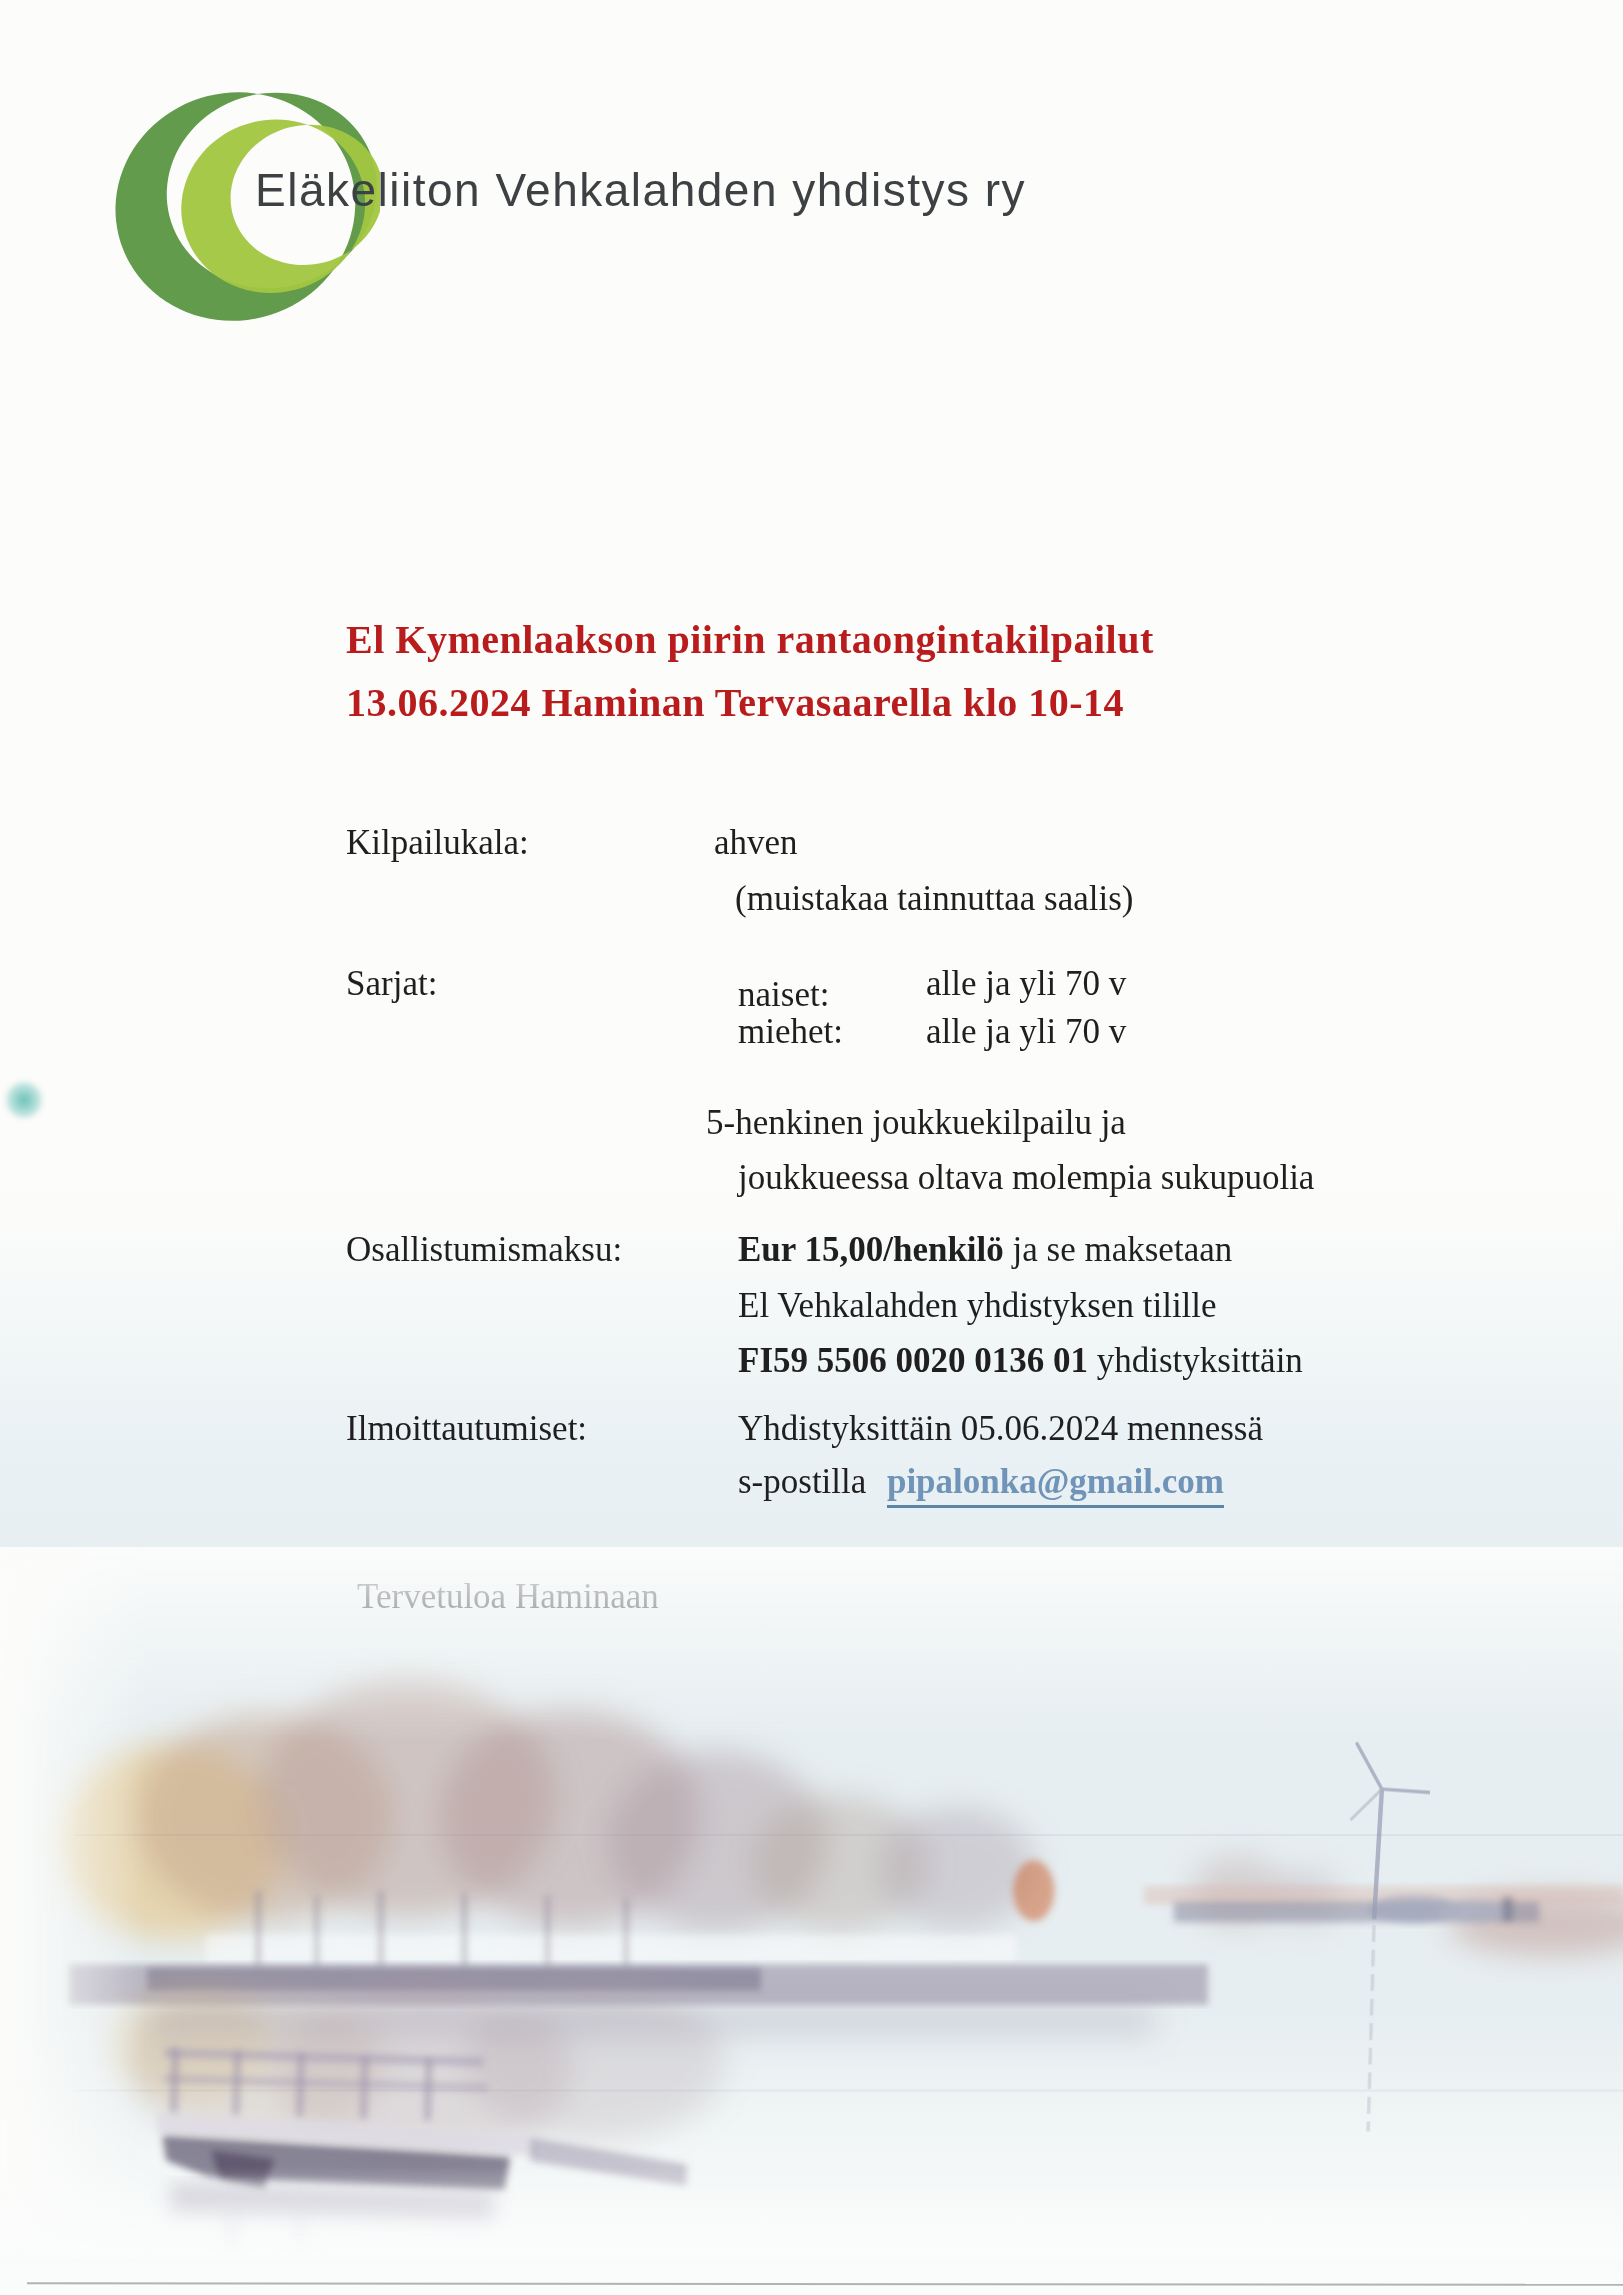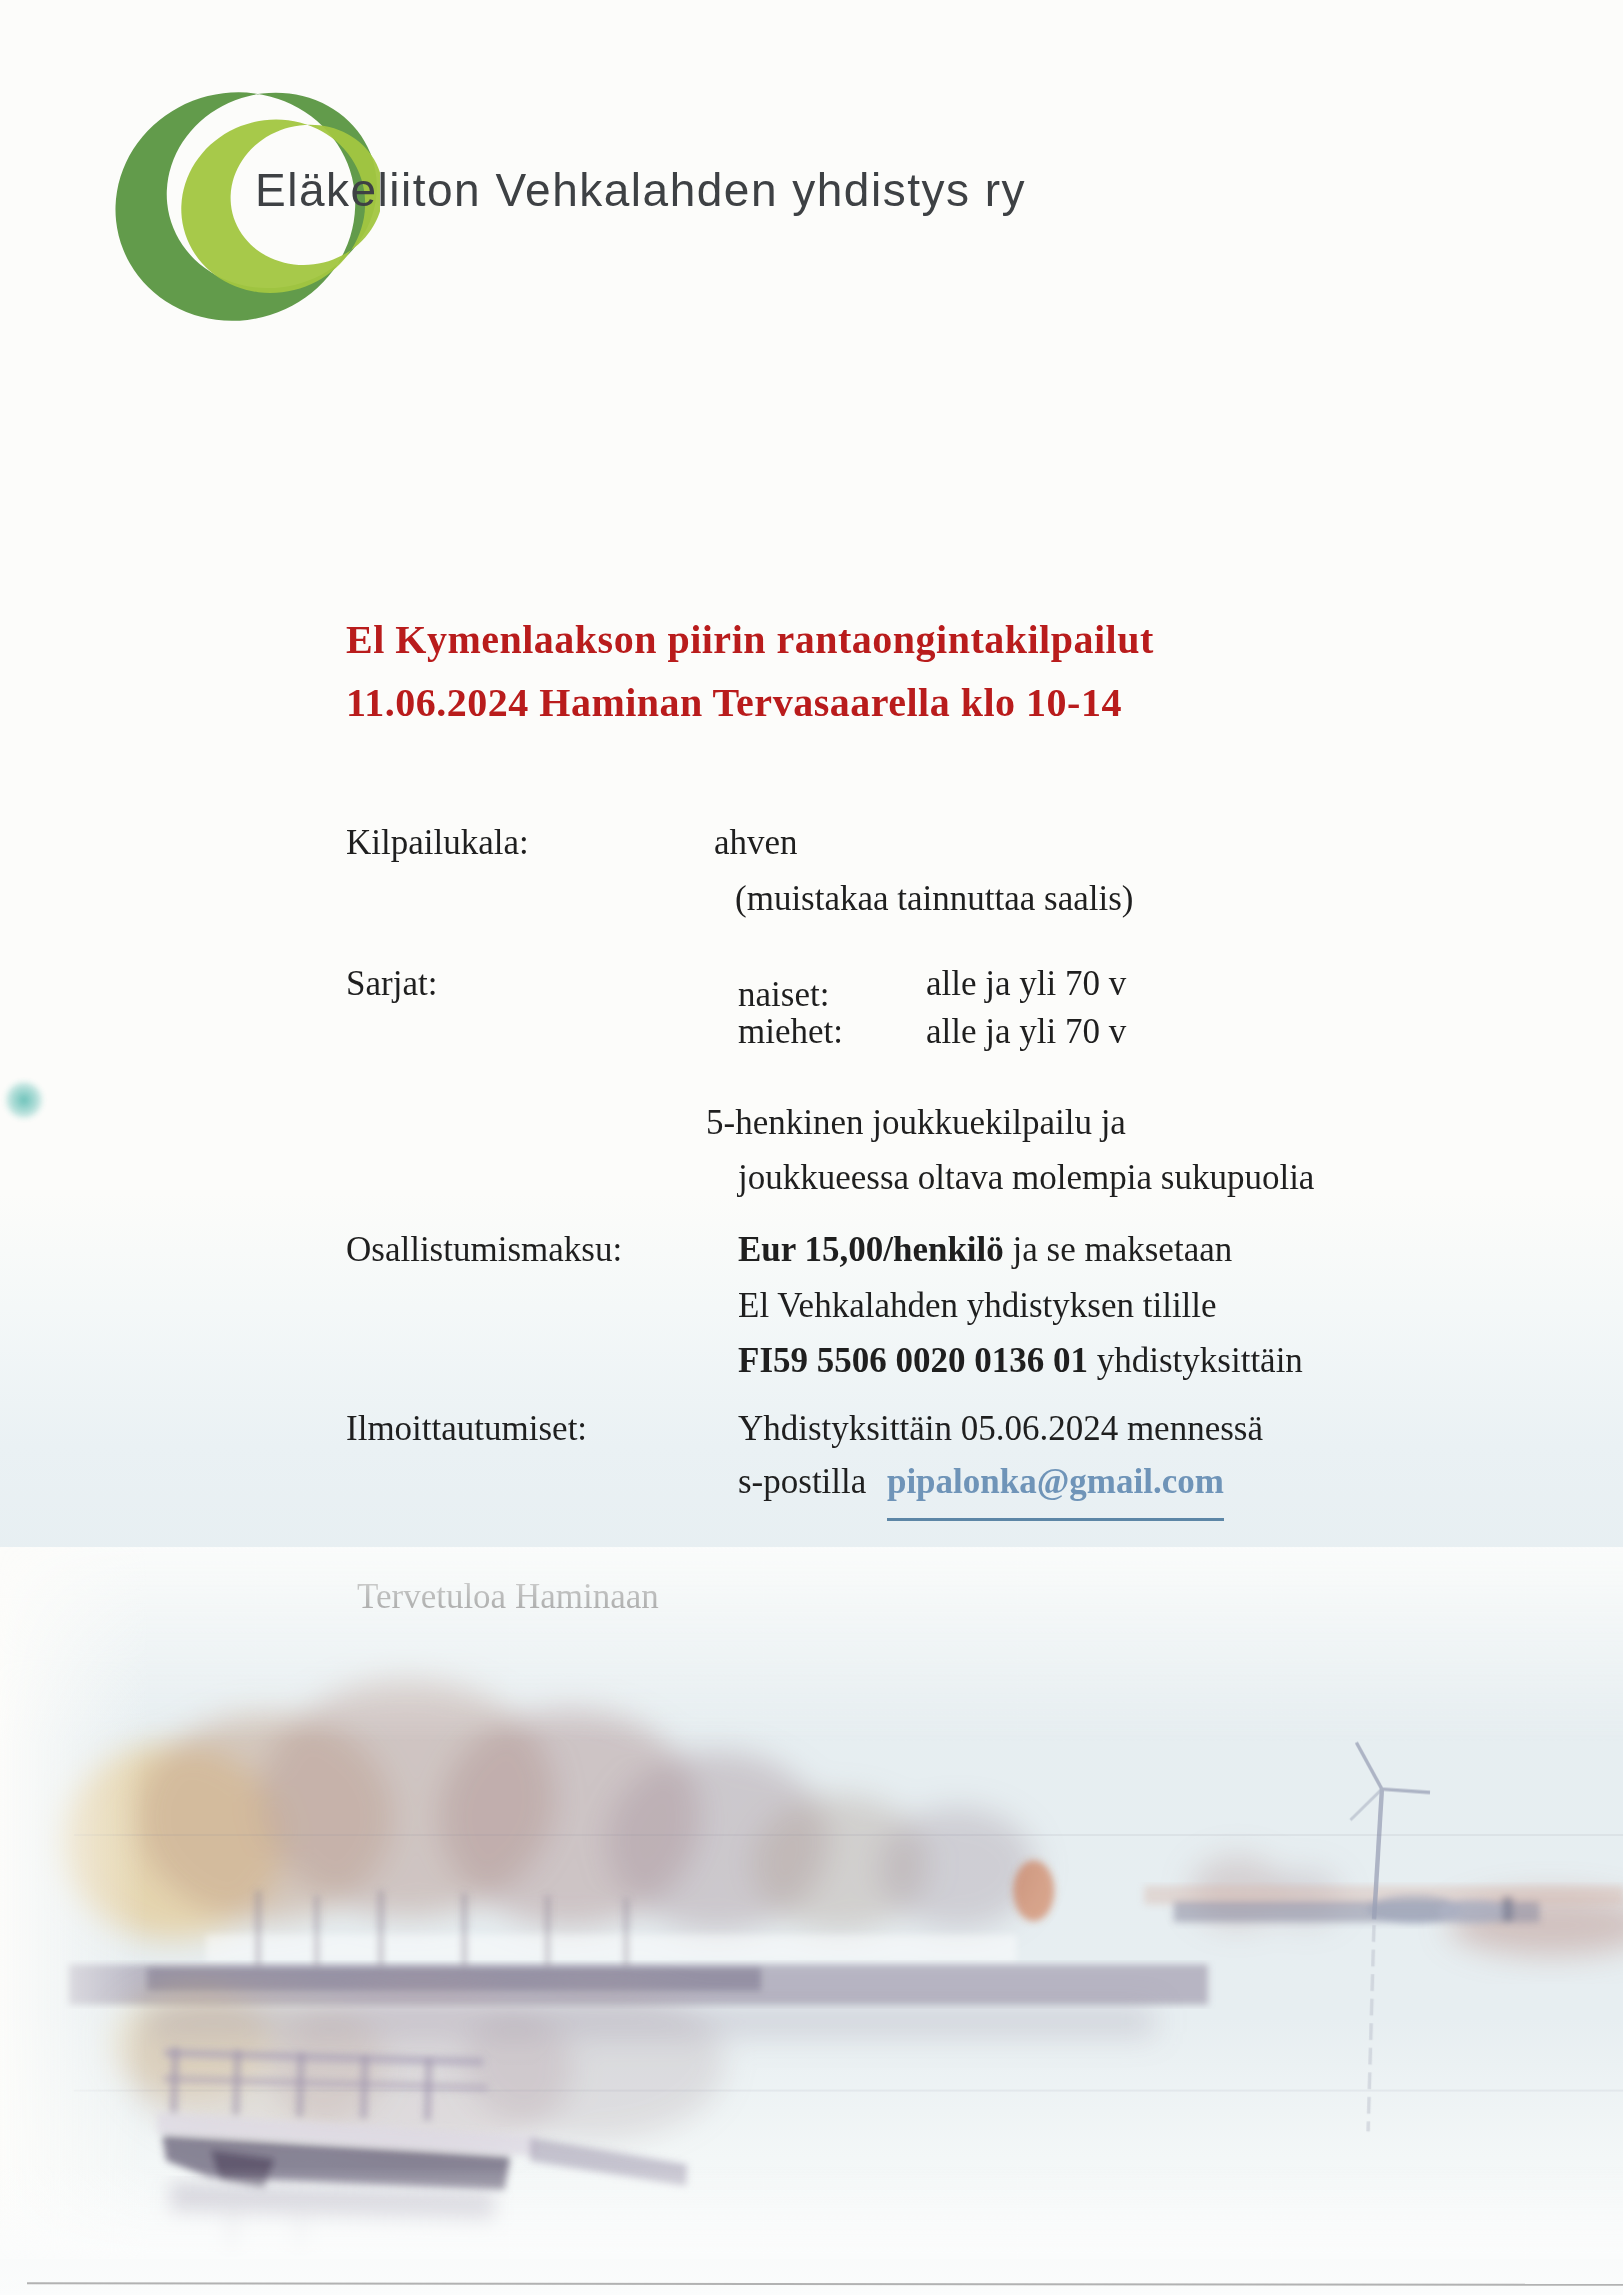--- a/index.html
+++ b/index.html
@@ -17,21 +17,21 @@
     font-family:"Liberation Sans", sans-serif;
     font-size:46px;letter-spacing:1.5px;color:#3e4144;line-height:1;
   }
   .title-line{
     font-size:40px;font-weight:700;color:#b91c1c;line-height:1;letter-spacing:0.5px;
   }
   .body-line{font-size:35px;color:#1f1f1f;line-height:1;}
   .b{font-weight:700;}
   a.email{
     color:#6f94b8;font-weight:700;text-decoration:none;
-    border-bottom:3.4px solid #5d86a6;padding-bottom:17px;margin-left:20.6px;
+    border-bottom:3.4px solid #5d86a6;padding-bottom:4px;margin-left:20.6px;
   }
   .scan-smudge{
     position:absolute;left:-2.9px;top:1073px;width:54px;height:54px;
     background:radial-gradient(closest-side, rgba(38,166,154,.85), rgba(38,166,154,.35) 55%, rgba(38,166,154,0) 75%);
     filter:blur(2.5px);opacity:.8;
   }
   .scan-line{
     position:absolute;left:27px;top:2283px;width:1596px;height:2px;
     background:#999;opacity:.75;transform:rotate(0.06deg);
   }
@@ -44,21 +44,21 @@
   <svg width="265" height="236" viewBox="0 0 540 480">
     <g transform="rotate(-14 250 240)">
       <path fill="#55923c" fill-rule="evenodd" opacity="0.92" d="M245,8 a245,232 0 1,0 0.2,0 z M325,28 a215,198 0 1,0 0.2,0 z"></path>
       <path fill="#a2c640" fill-rule="evenodd" opacity="0.95" d="M320,82 a188,176 0 1,0 0.2,0 z M392,110 a156,142 0 1,0 0.2,0 z"></path>
     </g>
   </svg>
 </div>
 <div class="abs logo-text" style="left:255px;top:167px;">Eläkeliiton Vehkalahden yhdistys ry</div>
 
 <div class="abs title-line" style="left:346px;top:620px;">El Kymenlaakson piirin rantaongintakilpailut</div>
-<div class="abs title-line" style="left:346px;top:683px;">11.06.2024 Haminan Tervasaarella klo 10-14</div>
+<div class="abs title-line" style="left:346px;top:683px;">13.06.2024 Haminan Tervasaarella klo 10-14</div>
 
 <div class="abs body-line" style="left:346px;top:825px;">Kilpailukala:</div>
 <div class="abs body-line" style="left:714px;top:825px;">ahven</div>
 <div class="abs body-line" style="left:735px;top:881px;">(muistakaa tainnuttaa saalis)</div>
 
 <div class="abs body-line" style="left:346px;top:966px;">Sarjat:</div>
 <div class="abs body-line" style="left:738px;top:977px;">naiset:</div>
 <div class="abs body-line" style="left:926px;top:966px;">alle ja yli 70 v</div>
 <div class="abs body-line" style="left:738px;top:1014px;">miehet:</div>
 <div class="abs body-line" style="left:926px;top:1014px;">alle ja yli 70 v</div>

